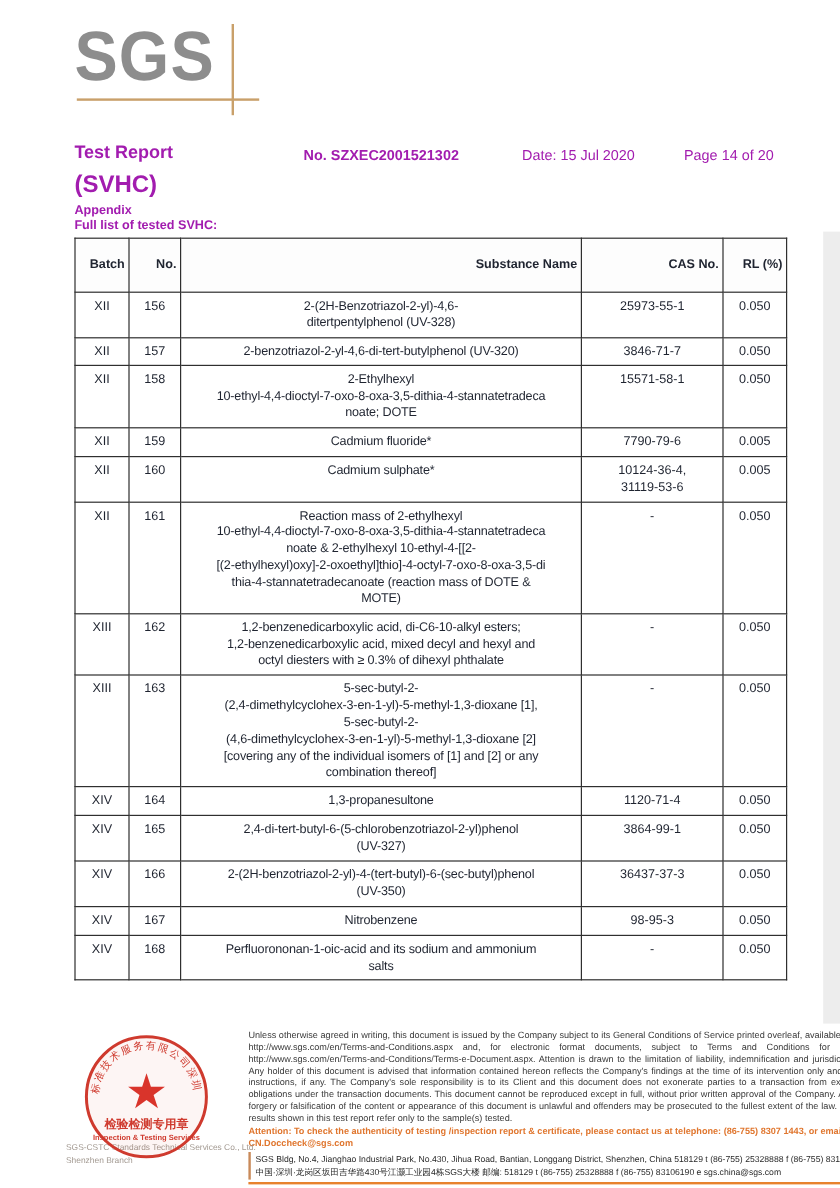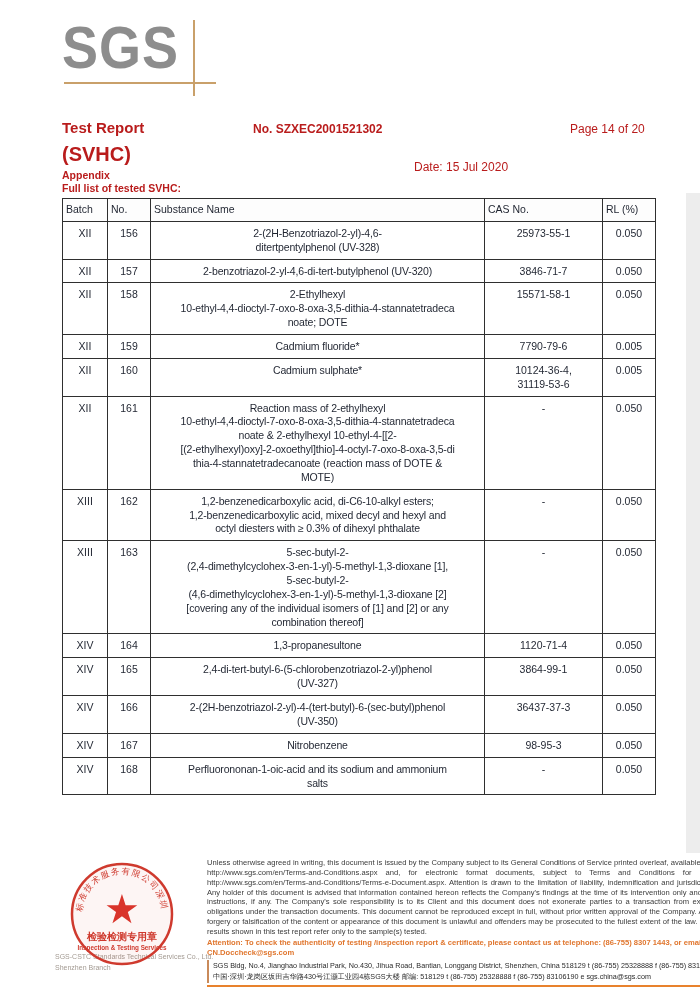--- a/index.html
+++ b/index.html
@@ -10,35 +10,35 @@
   .scan-edge{position:absolute;right:0;top:193px;width:14px;height:660px;background:#ededed;}
 
   
   .logo-block{position:absolute;left:62px;top:18px;width:170px;height:84px;}
   .logo-text{font-size:54px;font-weight:bold;color:#8d8d8d;letter-spacing:1px;line-height:1;
     transform:scaleY(1.08);transform-origin:top left;}
   .logo-hline{position:absolute;left:2px;top:64px;width:152px;height:2px;background:#c9a06a;}
   .logo-vline{position:absolute;left:131px;top:2px;width:2px;height:76px;background:#c9a06a;}
 
   
-  .hdr{position:absolute;font-size:12px;color:#b91c1c;}
+  .hdr{position:absolute;font-size:12px;color:#a21caf;}
   .title1{left:62px;top:119px;font-size:15px;font-weight:bold;}
   .title2{left:62px;top:143px;font-size:20px;font-weight:bold;}
   .repno{left:253px;top:122px;font-weight:bold;}
-  .repdate{left:414px;top:122px;margin-top:38px;}
+  .repdate{left:435px;top:122px;}
   .reppage{left:570px;top:122px;}
   .appendix{left:62px;top:169px;font-size:10.5px;font-weight:bold;}
   .listlabel{left:62px;top:182px;font-size:10.5px;font-weight:bold;}
 
   
   table.svhc{position:absolute;left:62px;top:198px;width:593px;border-collapse:collapse;
     table-layout:fixed;}
   table.svhc th,table.svhc td{border:1px solid #2f2f2f;font-size:10.5px;color:#1f2430;
     vertical-align:top;padding:5px 5px 4px 5px;line-height:1.32;}
-  table.svhc th{font-weight:normal;text-align:left;padding:4px 3px;background:#fdfdfd;}
+  table.svhc th{font-weight:bold;text-align:right;padding:15px 3px;background:#fdfdfd;}
   td.batch-cell,td.no-cell,td.cas-cell,td.rl-cell{text-align:center;white-space:pre-wrap;}
   td.substance-cell{text-align:center;white-space:pre-wrap;font-size:10px;letter-spacing:-0.15px;}
   table.svhc{border:1.5px solid #2f2f2f;}
 
   
   .footer{position:absolute;left:55px;top:858px;right:8px;display:flex;}
   .stamp-area{position:relative;width:148px;flex:none;}
   .stamp-svg{position:absolute;left:4px;top:-2px;z-index:2;}
   .company-lines{position:absolute;left:0;top:94px;z-index:1;width:190px;
     font-size:7px;color:#a39a92;line-height:1.5;white-space:nowrap;}

